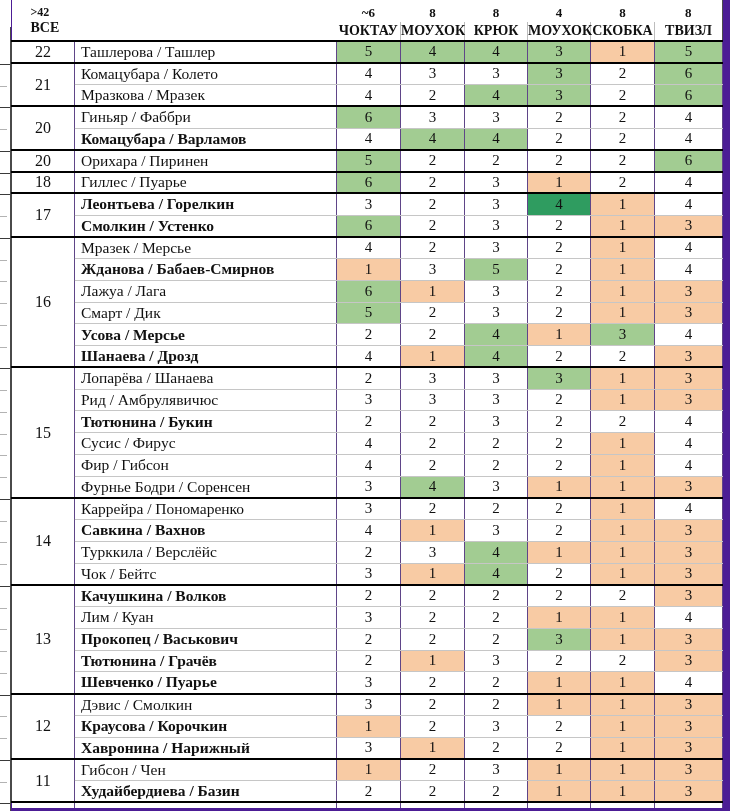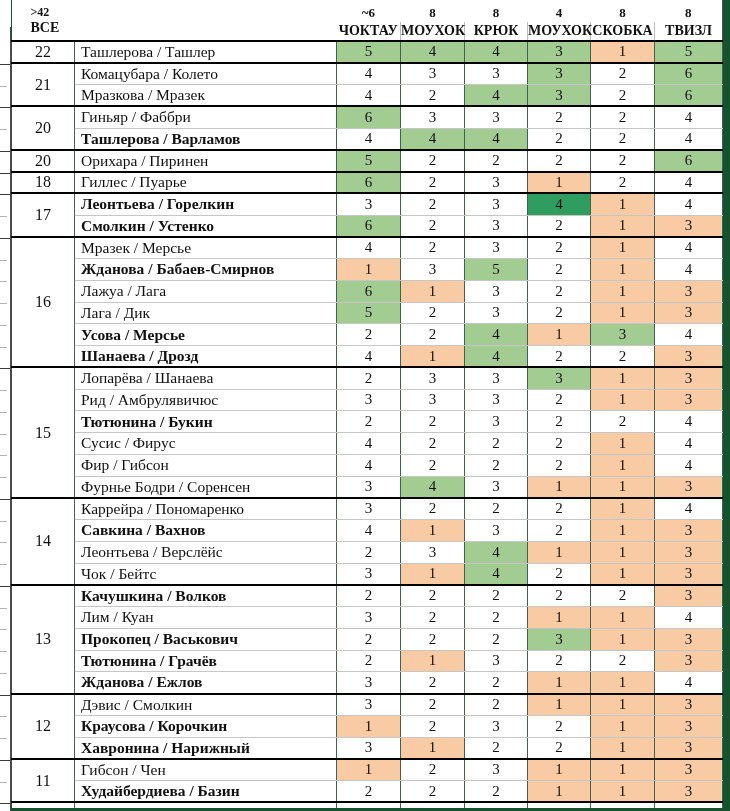--- a/index.html
+++ b/index.html
@@ -1,17 +1,17 @@
 <!DOCTYPE html>
 <html><head>
 <meta charset="utf-8">
 <style>
   html,body{margin:0;padding:0;background:#ffffff;}
   .screen{
-    position:relative;width:730px;height:811px;background:#14532d;overflow:hidden;
+    position:relative;width:730px;height:811px;background:#4c1d95;overflow:hidden;
     font-family:"Liberation Serif","DejaVu Serif",serif;color:#111;
   }
   
   .gutter{position:absolute;left:0;top:0;width:11px;height:811px;background:#fff;}
   .gutter .vline{position:absolute;left:10px;top:27px;width:1px;height:784px;background:#4a4a4a;}
   .tick{position:absolute;left:0;width:7px;height:1px;background:#b3b3b3;}
   .tick.dark{background:#3a3a3a;width:10px;}
 
   table.grid{
     position:absolute;left:11px;top:0;width:711px;
@@ -157,21 +157,21 @@
           <td class="gcell grp-end" rowspan="2">20</td>
           <td class="ncell">Гиньяр / Фаббри</td>
           <td class="vcell" style="background-color: rgb(162, 204, 146);">6</td>
           <td class="vcell" style="background-color: rgb(255, 255, 255);">3</td>
           <td class="vcell" style="background-color: rgb(255, 255, 255);">3</td>
           <td class="vcell" style="background-color: rgb(255, 255, 255);">2</td>
           <td class="vcell" style="background-color: rgb(255, 255, 255);">2</td>
           <td class="vcell" style="background-color: rgb(255, 255, 255);">4</td>
         </tr>
         <tr>
-          <td class="ncell b grp-end">Ташлерова / Варламов</td>
+          <td class="ncell b grp-end">Комацубара / Варламов</td>
           <td class="vcell grp-end" style="background-color: rgb(255, 255, 255);">4</td>
           <td class="vcell grp-end" style="background-color: rgb(162, 204, 146);">4</td>
           <td class="vcell grp-end" style="background-color: rgb(162, 204, 146);">4</td>
           <td class="vcell grp-end" style="background-color: rgb(255, 255, 255);">2</td>
           <td class="vcell grp-end" style="background-color: rgb(255, 255, 255);">2</td>
           <td class="vcell grp-end" style="background-color: rgb(255, 255, 255);">4</td>
         </tr>
         <tr>
           <td class="gcell grp-end" rowspan="1">20</td>
           <td class="ncell grp-end">Орихара / Пиринен</td>
@@ -233,21 +233,21 @@
         <tr>
           <td class="ncell">Лажуа / Лага</td>
           <td class="vcell" style="background-color: rgb(162, 204, 146);">6</td>
           <td class="vcell" style="background-color: rgb(248, 203, 164);">1</td>
           <td class="vcell" style="background-color: rgb(255, 255, 255);">3</td>
           <td class="vcell" style="background-color: rgb(255, 255, 255);">2</td>
           <td class="vcell" style="background-color: rgb(248, 203, 164);">1</td>
           <td class="vcell" style="background-color: rgb(248, 203, 164);">3</td>
         </tr>
         <tr>
-          <td class="ncell">Лага / Дик</td>
+          <td class="ncell">Смарт / Дик</td>
           <td class="vcell" style="background-color: rgb(162, 204, 146);">5</td>
           <td class="vcell" style="background-color: rgb(255, 255, 255);">2</td>
           <td class="vcell" style="background-color: rgb(255, 255, 255);">3</td>
           <td class="vcell" style="background-color: rgb(255, 255, 255);">2</td>
           <td class="vcell" style="background-color: rgb(248, 203, 164);">1</td>
           <td class="vcell" style="background-color: rgb(248, 203, 164);">3</td>
         </tr>
         <tr>
           <td class="ncell b">Усова / Мерсье</td>
           <td class="vcell" style="background-color: rgb(255, 255, 255);">2</td>
@@ -334,21 +334,21 @@
         <tr>
           <td class="ncell b">Савкина / Вахнов</td>
           <td class="vcell" style="background-color: rgb(255, 255, 255);">4</td>
           <td class="vcell" style="background-color: rgb(248, 203, 164);">1</td>
           <td class="vcell" style="background-color: rgb(255, 255, 255);">3</td>
           <td class="vcell" style="background-color: rgb(255, 255, 255);">2</td>
           <td class="vcell" style="background-color: rgb(248, 203, 164);">1</td>
           <td class="vcell" style="background-color: rgb(248, 203, 164);">3</td>
         </tr>
         <tr>
-          <td class="ncell">Леонтьева / Верслёйс</td>
+          <td class="ncell">Турккила / Верслёйс</td>
           <td class="vcell" style="background-color: rgb(255, 255, 255);">2</td>
           <td class="vcell" style="background-color: rgb(255, 255, 255);">3</td>
           <td class="vcell" style="background-color: rgb(162, 204, 146);">4</td>
           <td class="vcell" style="background-color: rgb(248, 203, 164);">1</td>
           <td class="vcell" style="background-color: rgb(248, 203, 164);">1</td>
           <td class="vcell" style="background-color: rgb(248, 203, 164);">3</td>
         </tr>
         <tr>
           <td class="ncell grp-end">Чок / Бейтс</td>
           <td class="vcell grp-end" style="background-color: rgb(255, 255, 255);">3</td>
@@ -389,21 +389,21 @@
         <tr>
           <td class="ncell b">Тютюнина / Грачёв</td>
           <td class="vcell" style="background-color: rgb(255, 255, 255);">2</td>
           <td class="vcell" style="background-color: rgb(248, 203, 164);">1</td>
           <td class="vcell" style="background-color: rgb(255, 255, 255);">3</td>
           <td class="vcell" style="background-color: rgb(255, 255, 255);">2</td>
           <td class="vcell" style="background-color: rgb(255, 255, 255);">2</td>
           <td class="vcell" style="background-color: rgb(248, 203, 164);">3</td>
         </tr>
         <tr>
-          <td class="ncell b grp-end">Жданова / Ежлов</td>
+          <td class="ncell b grp-end">Шевченко / Пуарье</td>
           <td class="vcell grp-end" style="background-color: rgb(255, 255, 255);">3</td>
           <td class="vcell grp-end" style="background-color: rgb(255, 255, 255);">2</td>
           <td class="vcell grp-end" style="background-color: rgb(255, 255, 255);">2</td>
           <td class="vcell grp-end" style="background-color: rgb(248, 203, 164);">1</td>
           <td class="vcell grp-end" style="background-color: rgb(248, 203, 164);">1</td>
           <td class="vcell grp-end" style="background-color: rgb(255, 255, 255);">4</td>
         </tr>
         <tr>
           <td class="gcell grp-end" rowspan="3">12</td>
           <td class="ncell">Дэвис / Смолкин</td>

